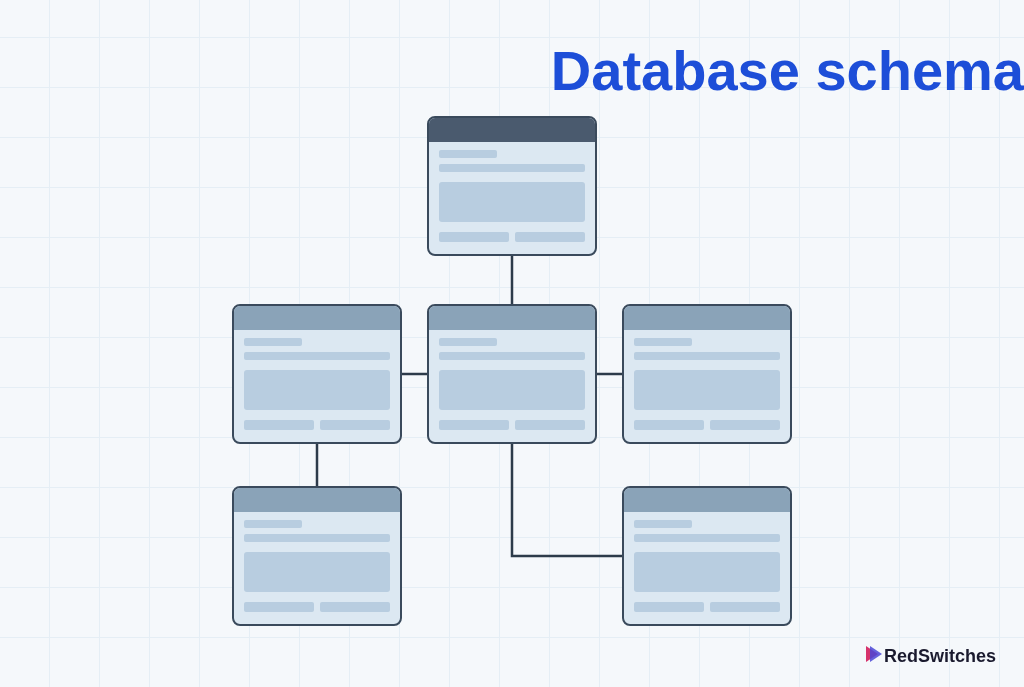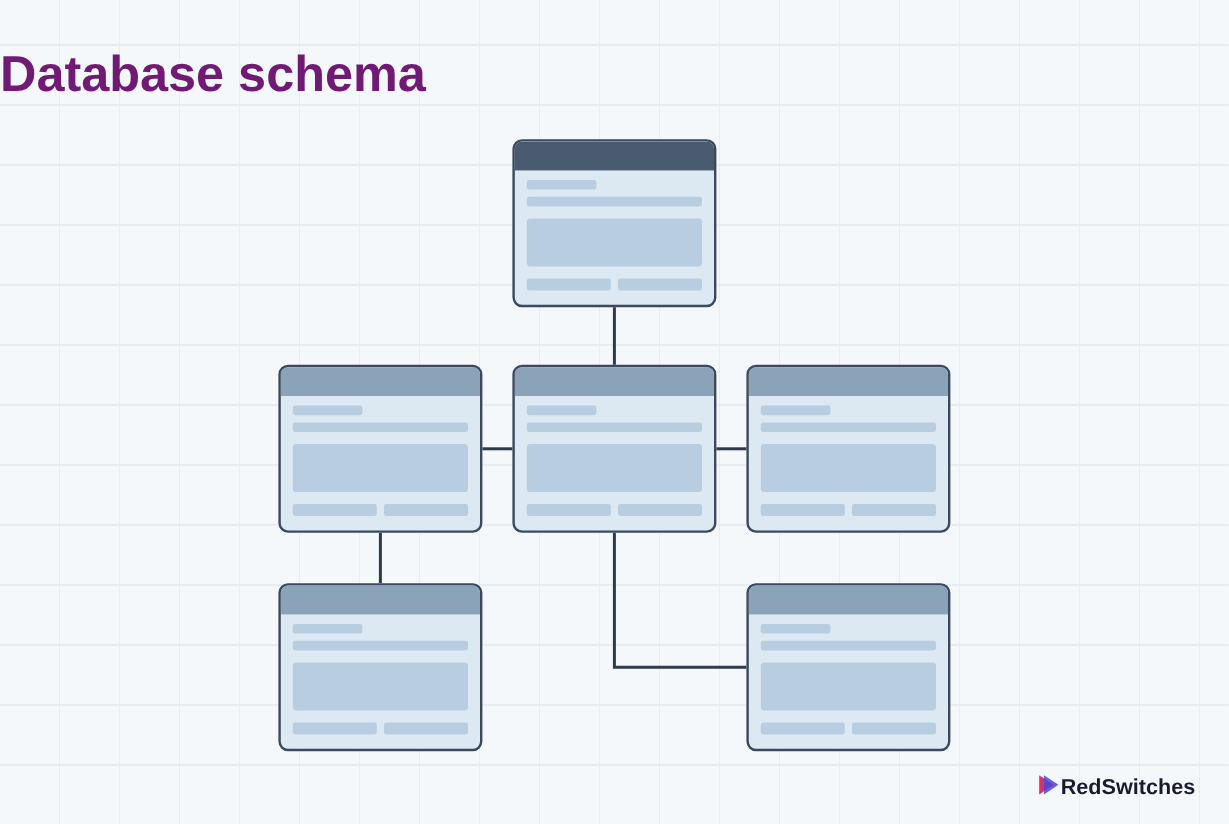--- a/index.html
+++ b/index.html
@@ -15,25 +15,25 @@
       position: absolute;
       inset: 0;
       background-image:
         repeating-linear-gradient(0deg, transparent, transparent 49px, #dce8f2 49px, #dce8f2 50px),
         repeating-linear-gradient(90deg, transparent, transparent 49px, #dce8f2 49px, #dce8f2 50px);
       opacity: 0.6;
     }
     .title {
       position: absolute;
       width: 100%;
-      text-align: left;
+      text-align: right;
       top: 38px;
-      font-size: 42px;
+      font-size: 56px;
       font-weight: 700;
-      color: #701a75;
+      color: #1d4ed8;
     }
     .diagram {
       position: absolute;
       inset: 0;
     }
     .table-box {
       position: absolute;
       width: 170px;
       height: 140px;
       background: #dce8f2;

